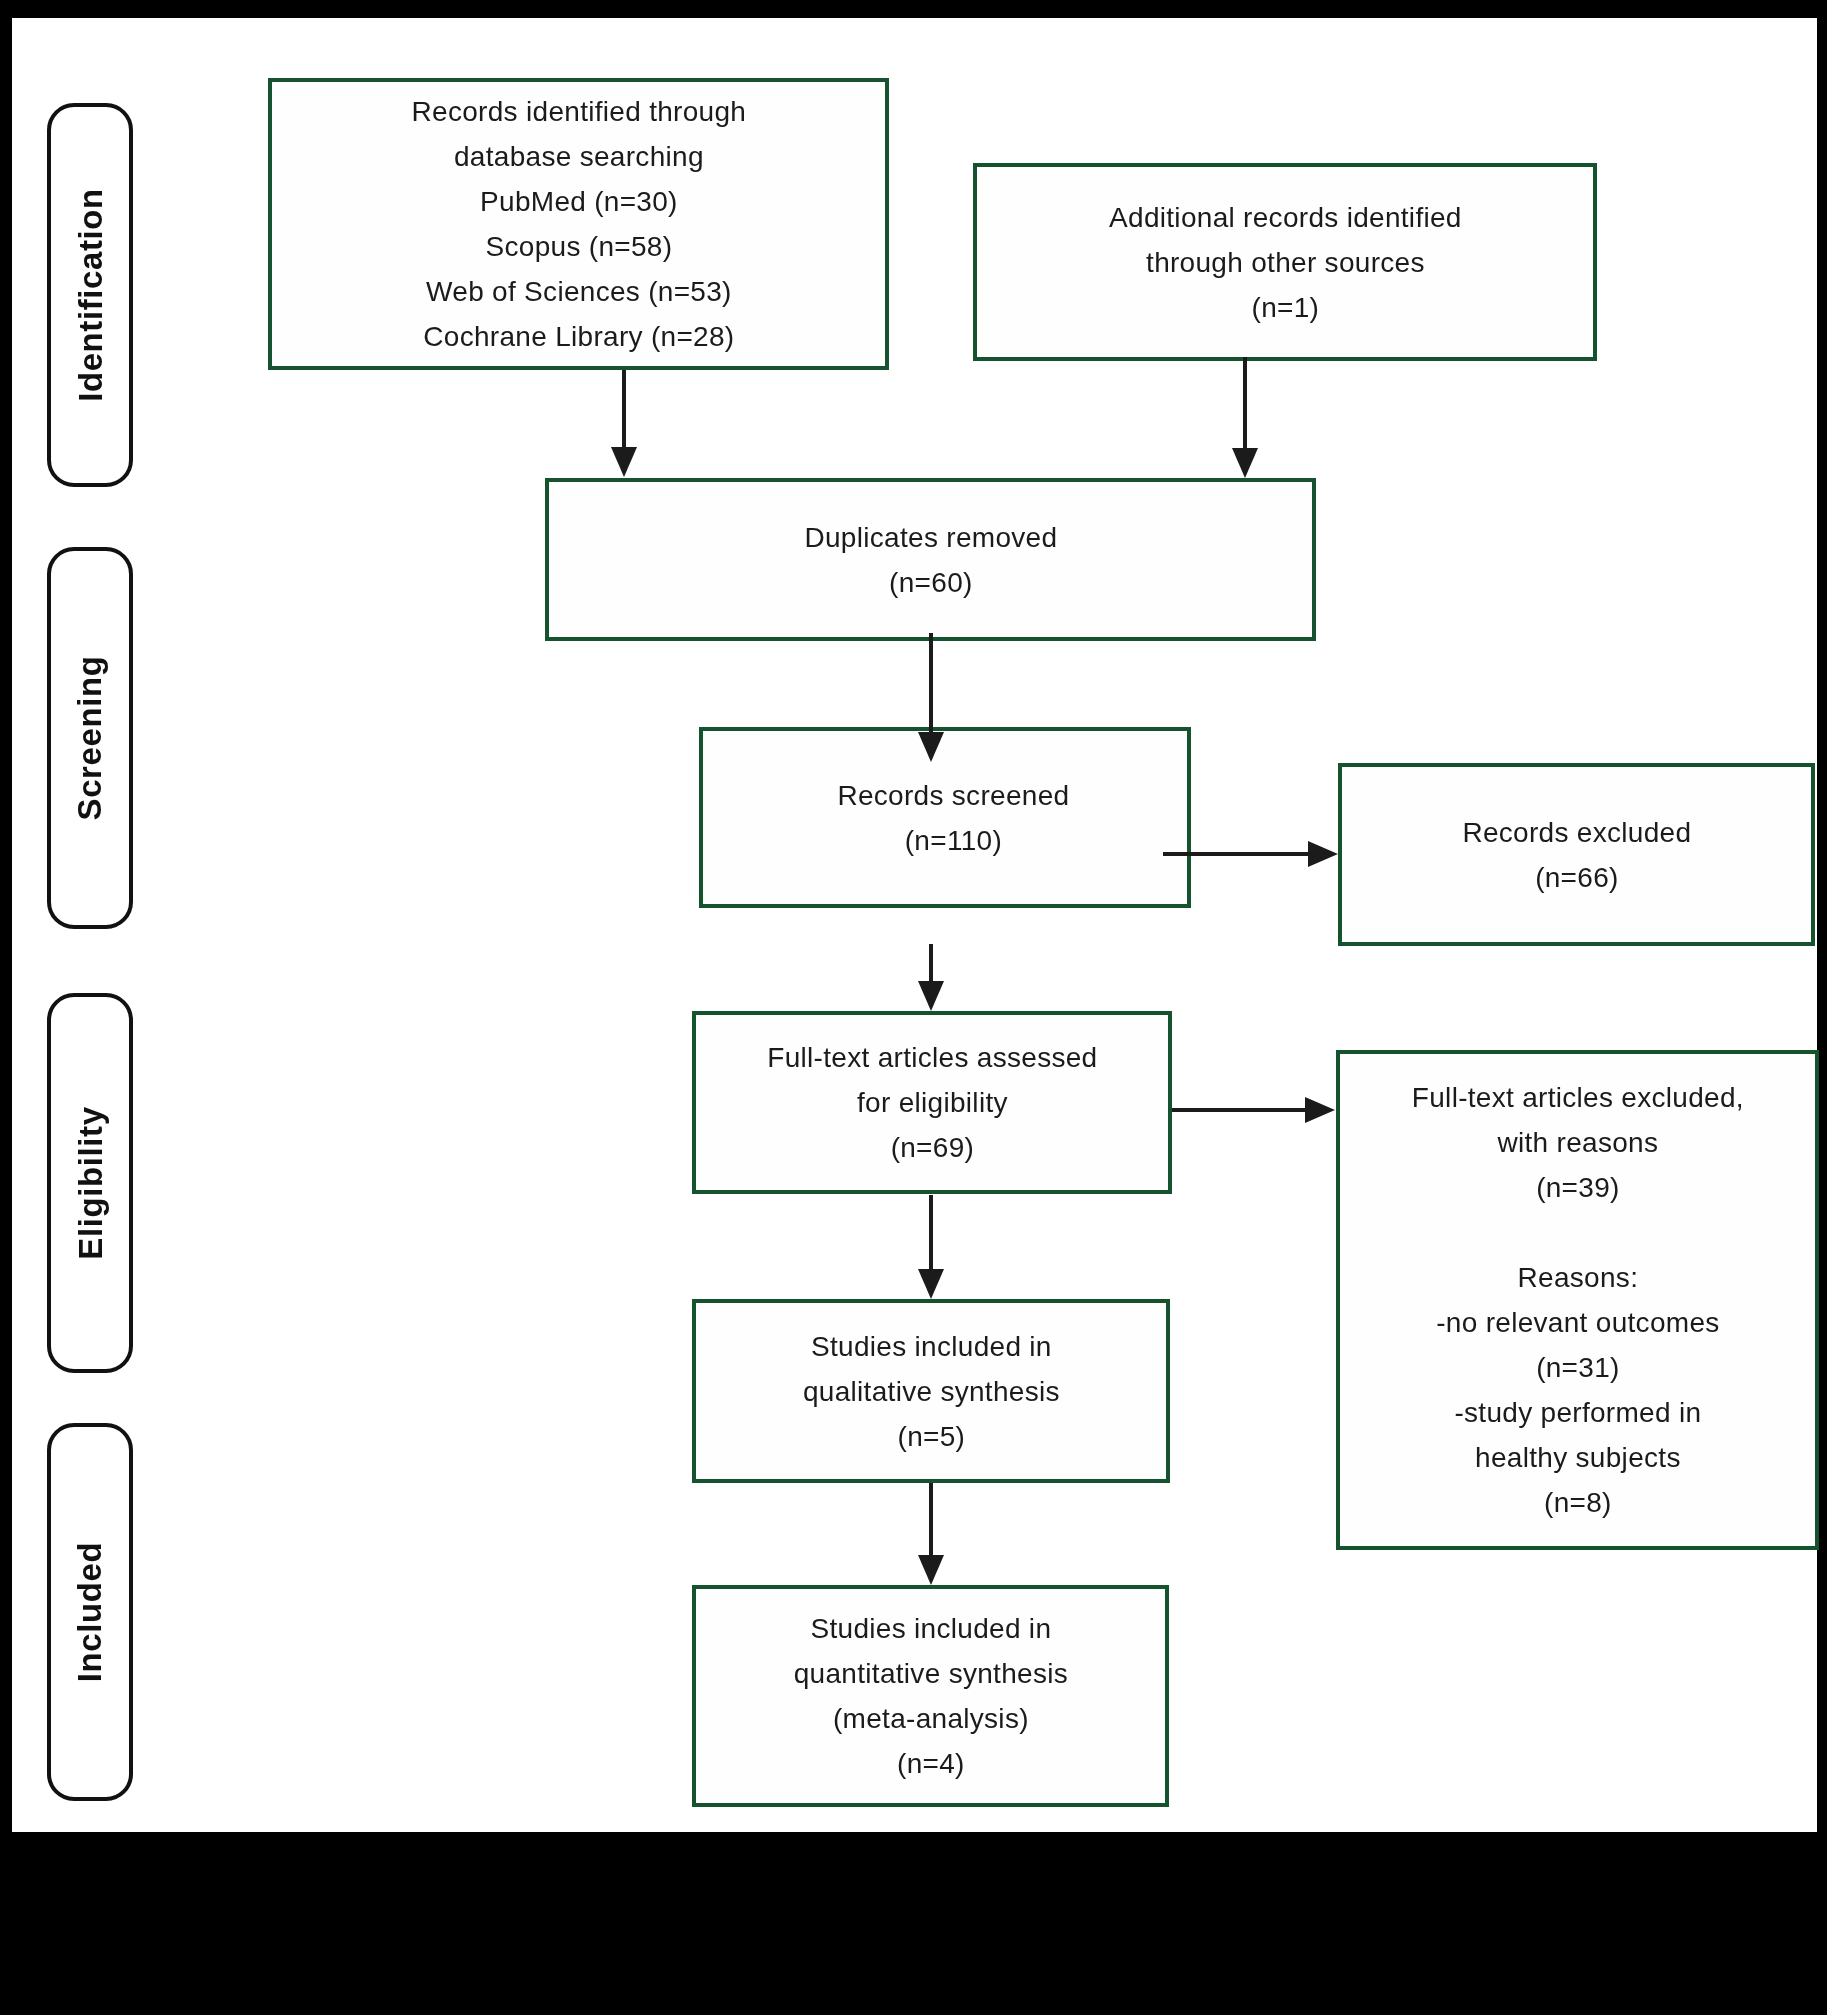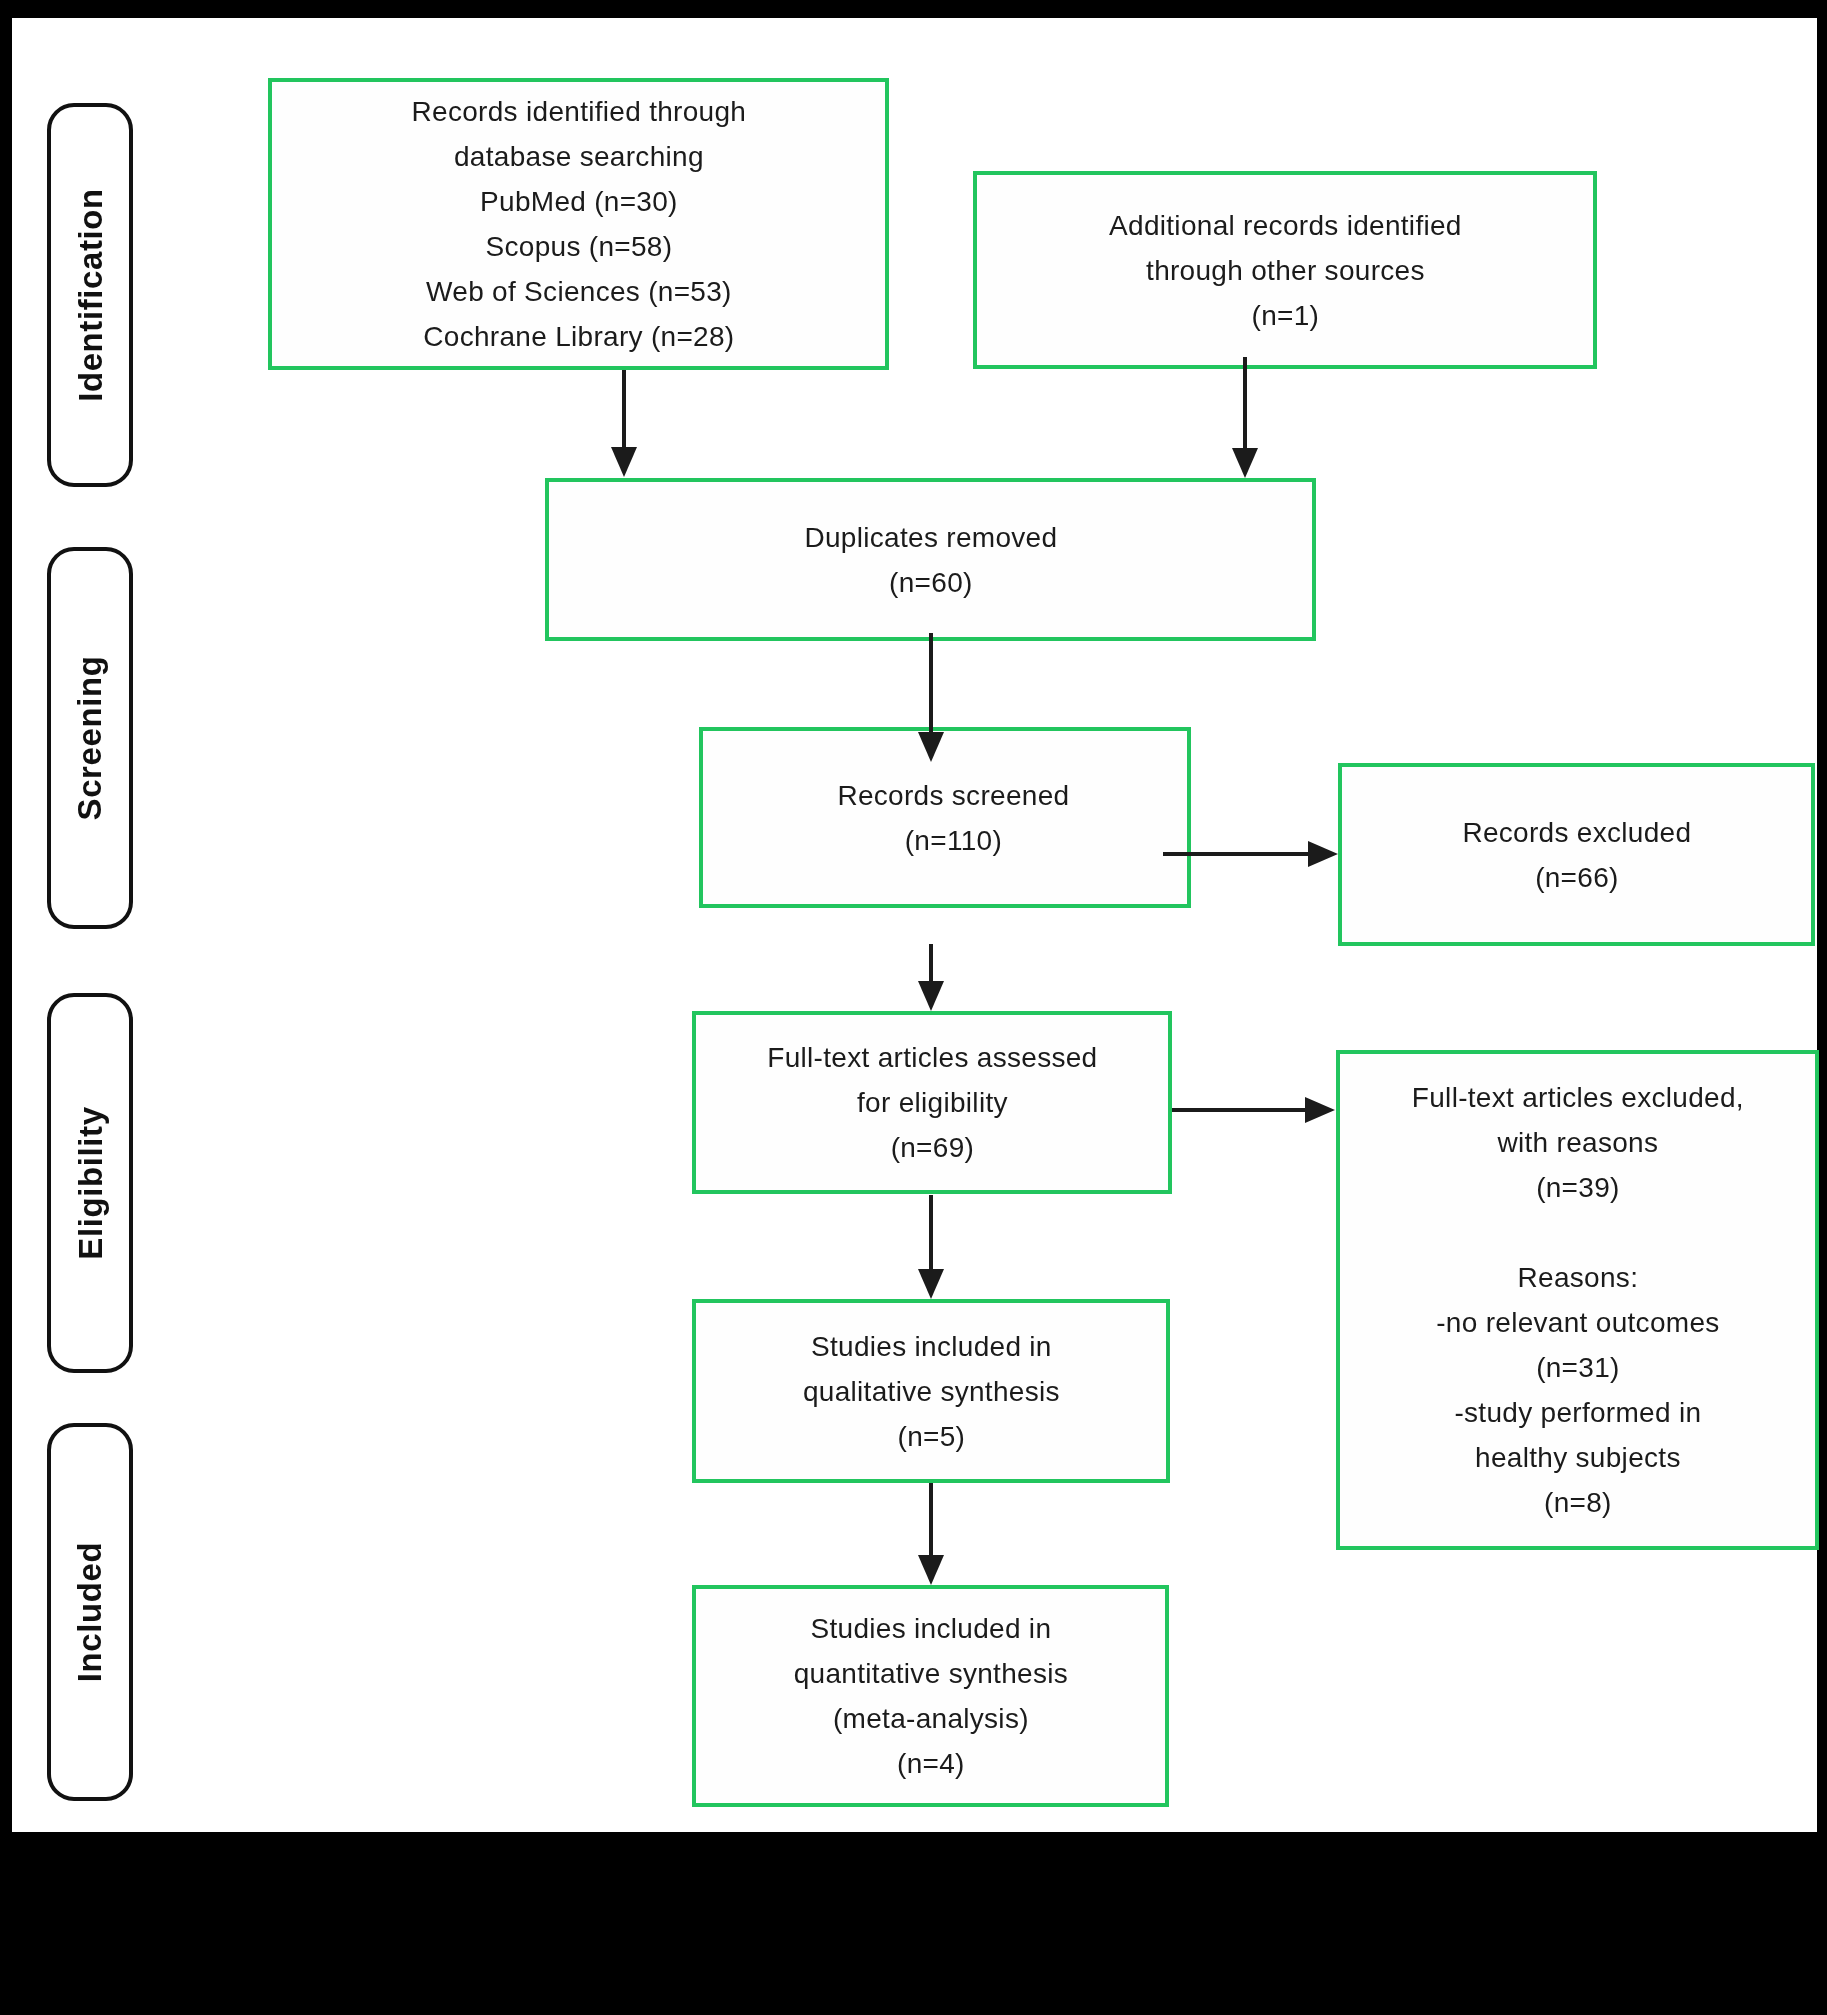--- a/index.html
+++ b/index.html
@@ -12,21 +12,21 @@
     overflow: hidden;
   }
   #panel {
     position: absolute;
     left: 12.4px; top: 18px;
     width: 1805px; height: 1814px;
     background: #ffffff;
   }
   .box {
     position: absolute;
-    border: 4px solid #22c55e;
+    border: 4px solid #14532d;
     background: #fefefe;
     display: flex;
     align-items: center;
     justify-content: center;
     box-sizing: border-box;
   }
   .box .txt {
     white-space: pre-line;
     text-align: center;
     font-size: 28px;
@@ -81,21 +81,21 @@
     top: 50%;
     right: -29px;
     transform: translateY(-50%);
     width: 0; height: 0;
     border-top: 13.5px solid transparent;
     border-bottom: 13.5px solid transparent;
     border-left: 30.5px solid #1b1b1b;
   }
   
   #box-identified     { left: 256px;  top: 60px;  width: 621px; height: 292px; }
-  #box-additional     { left: 961px; top: 153px;  width: 624px; height: 198px; }
+  #box-additional     { left: 961px; top: 145px;  width: 624px; height: 198px; }
   #box-duplicates     { left: 533px;  top: 460px;  width: 771px; height: 163px; }
   #box-screened       { left: 687px; top: 709px; width: 492px;  height: 181px; padding-left: 16px; }
   #box-excluded       { left: 1326px; top: 745px; width: 477px;  height: 183px; }
   #box-assessed       { left: 680px; top: 993px; width: 480px;  height: 183px; }
   #box-ft-excluded    { left: 1324px; top: 996px; width: 483px;  height: 500px; margin-top: 36px; }
   #box-qualitative    { left: 680px; top: 1281px; width: 478px;  height: 184px; }
   #box-quantitative   { left: 680px; top: 1567px; width: 477px;  height: 222px; }
   
   #stage-identification { top: 85px;  height: 384px; }
   #stage-screening      { top: 529px;  height: 382px; }

